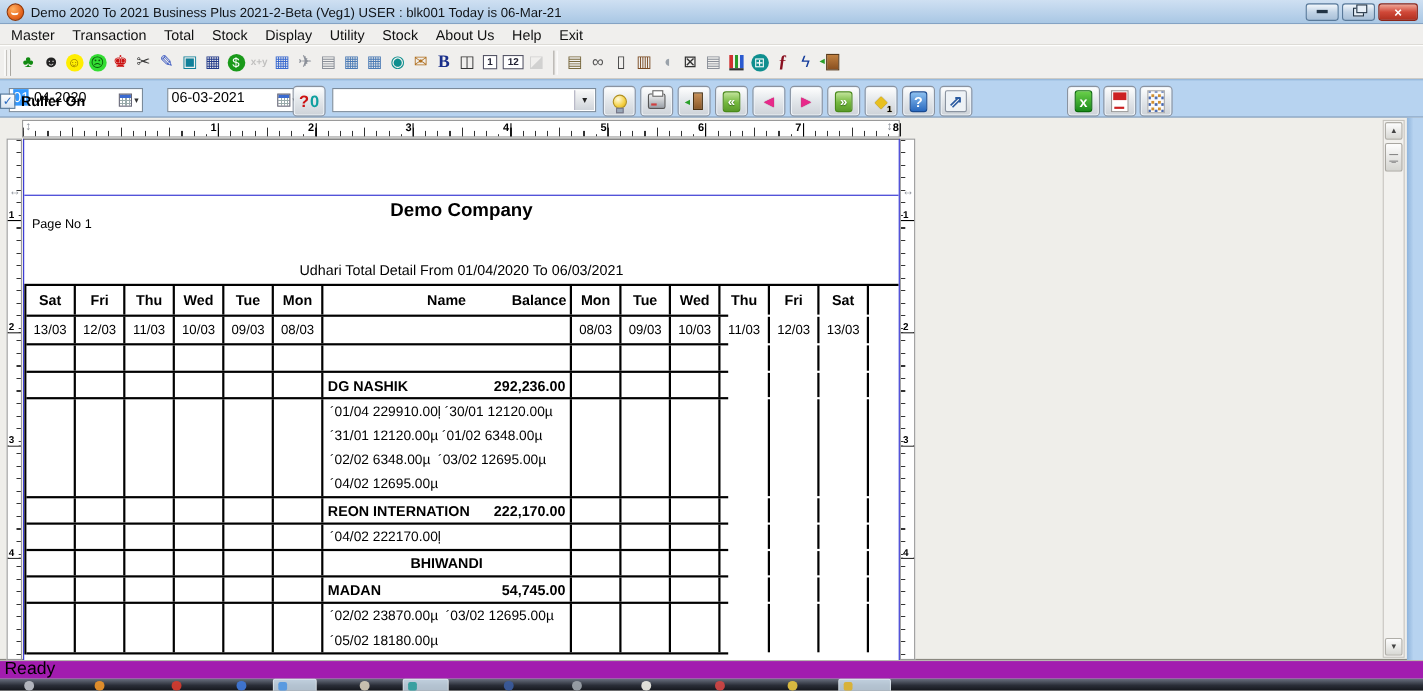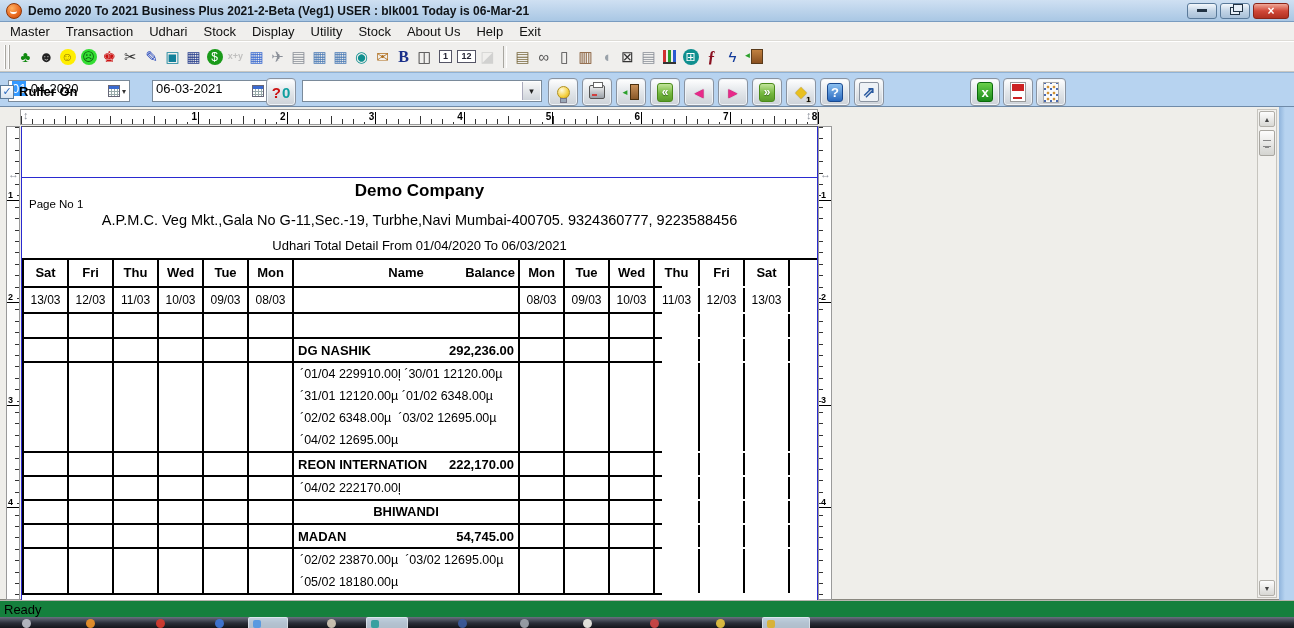--- a/index.html
+++ b/index.html
@@ -6,21 +6,21 @@
   body{width:1294px;height:628px;position:relative;overflow:hidden;
        font-family:"Liberation Sans","DejaVu Sans",sans-serif;background:#efeeea;-webkit-font-smoothing:antialiased}
   .band{position:absolute;left:0;width:100%;box-sizing:border-box}
 
   
   .titlebar{top:0;height:22px;background:linear-gradient(#cfe0f2,#a9c7e4);border-bottom:1px solid #7a9cc0;
             display:flex;align-items:center;padding-left:6px}
   .appico{width:14px;height:14px;border-radius:50%;background:radial-gradient(circle at 35% 30%,#ffb060,#e86820 60%,#c04808);
           border:1px solid #903808;margin-right:6px;position:relative;flex:0 0 auto}
   .appico::after{content:"";position:absolute;left:3px;top:4px;width:7px;height:4px;border-bottom:2px solid #fff;border-radius:50%}
-  .title-text{font-size:12px;font-weight:700;color:#101418;white-space:nowrap}
+  .title-text{font-size:12px;font-weight:400;color:#101418;white-space:nowrap}
   .winbtns{margin-left:auto;display:flex;gap:3px;padding-right:5px}
   .wbtn{width:30px;height:16px;border:1px solid #5a7a9a;border-radius:3px;
         background:linear-gradient(#f4f8fc,#c2d4e6 50%,#a8c0d8);display:flex;align-items:center;justify-content:center;
         font-size:12px;color:#123;cursor:pointer;box-sizing:border-box}
   .wbtn .minbar{width:10px;height:3px;background:#234;display:block}
   .resico{position:relative;width:8px;height:6px;border:1px solid #234;background:#e8f0f8}
   .resico::before{content:"";position:absolute;left:2px;top:-4px;width:8px;height:6px;border:1px solid #234;background:#e8f0f8}
   .wbtn.cls{width:36px;background:linear-gradient(#f0a898,#d04838 50%,#b03020);border-color:#8a2418;color:#fff;font-weight:bold}
 
   
@@ -136,21 +136,21 @@
   .dl{height:22px;line-height:22px;font-size:12.5px;padding-left:6px;white-space:pre;text-align:left}
   .scrollbar{position:absolute;left:1257px;top:2px;width:20px;height:489px;background:#f2f1ee;border:1px solid #c6c4be}
   .sb-btn{position:absolute;left:1px;width:16px;height:16px;background:linear-gradient(#fdfdfd,#d8d8d4);border:1px solid #b0aea8;
           border-radius:2px;font-size:7px;color:#444;display:flex;align-items:center;justify-content:center;cursor:pointer}
   .sb-thumb{position:absolute;left:1px;top:20px;width:16px;height:26px;background:linear-gradient(#fdfdfd,#d4d4d0);
             border:1px solid #a8a6a0;border-radius:2px;cursor:grab;display:flex;align-items:center;justify-content:center}
   .sb-grip{width:8px;height:7px;border-top:1px solid #888;border-bottom:1px solid #888;box-shadow:0 3px 0 -2px #888}
   .blue-edge{position:absolute;left:1279px;top:0;width:15px;height:493px;background:linear-gradient(to right,#8fb4dc,#b7d3f0 40%)}
 
   
-  .statusbar{top:600px;height:17px;background:#15803d;border-top:1px solid #b8b6b0;font-size:13px;color:#000;
+  .statusbar{top:600px;height:17px;background:#a21caf;border-top:1px solid #b8b6b0;font-size:16px;color:#000;
              display:flex;align-items:center;padding-left:4px}
   .taskbar{top:617px;height:11px;background:linear-gradient(#6a7180,#2a2e38 55%,#14161c)}
   .tb-dot{position:absolute;top:2px;width:9px;height:9px;border-radius:50%;opacity:.95}
   .tb-btn{position:absolute;top:0;height:11px;border-radius:2px 2px 0 0;background:rgba(215,232,248,.8);border:1px solid rgba(255,255,255,.45)}
   .tb-btn i{position:absolute;left:4px;top:2px;width:8px;height:8px;border-radius:2px;display:block}
 </style>
 </head>
 <body>
 
 <div>
@@ -165,21 +165,21 @@
       <span class="wbtn">
           <i class="resico"></i>
         </span>
       <span class="wbtn cls">×</span>
     </span>
   </div>
 
   <div class="band menubar" id="menubar">
       <span class="mitem">Master</span>
       <span class="mitem">Transaction</span>
-      <span class="mitem">Udhari</span>
+      <span class="mitem">Total</span>
       <span class="mitem">Stock</span>
       <span class="mitem">Display</span>
       <span class="mitem">Utility</span>
       <span class="mitem">Stock</span>
       <span class="mitem">About Us</span>
       <span class="mitem">Help</span>
       <span class="mitem">Exit</span>
     </div>
 
   <div class="band toolbar1" id="toolbar1">
@@ -391,21 +391,20 @@
         <div class="vtick" style="top: 277.6px;"></div>
         <div class="vnum" style="top: 268.6px;">3</div>
         <div class="vtick" style="top: 379.9px;"></div>
         <div class="vnum" style="top: 370.9px;">4</div>
       </div>
 
     <div class="page">
       <div class="marginline"></div>
       <div class="pageno">Page No 1</div>
       <div class="company">Demo Company</div>
-      <div class="address">A.P.M.C. Veg Mkt.,Gala No G-11,Sec.-19, Turbhe,Navi Mumbai-400705. 9324360777, 9223588456</div>
       <div class="rtitle">Udhari Total Detail From 01/04/2020 To 06/03/2021</div>
       <div class="hline"></div>
       <div class="rtable" id="rtable">
           <div class="trow hrow">
             <div class="tc">Sat</div>
             <div class="tc">Fri</div>
             <div class="tc">Thu</div>
             <div class="tc">Wed</div>
             <div class="tc">Tue</div>
             <div class="tc">Mon</div>

